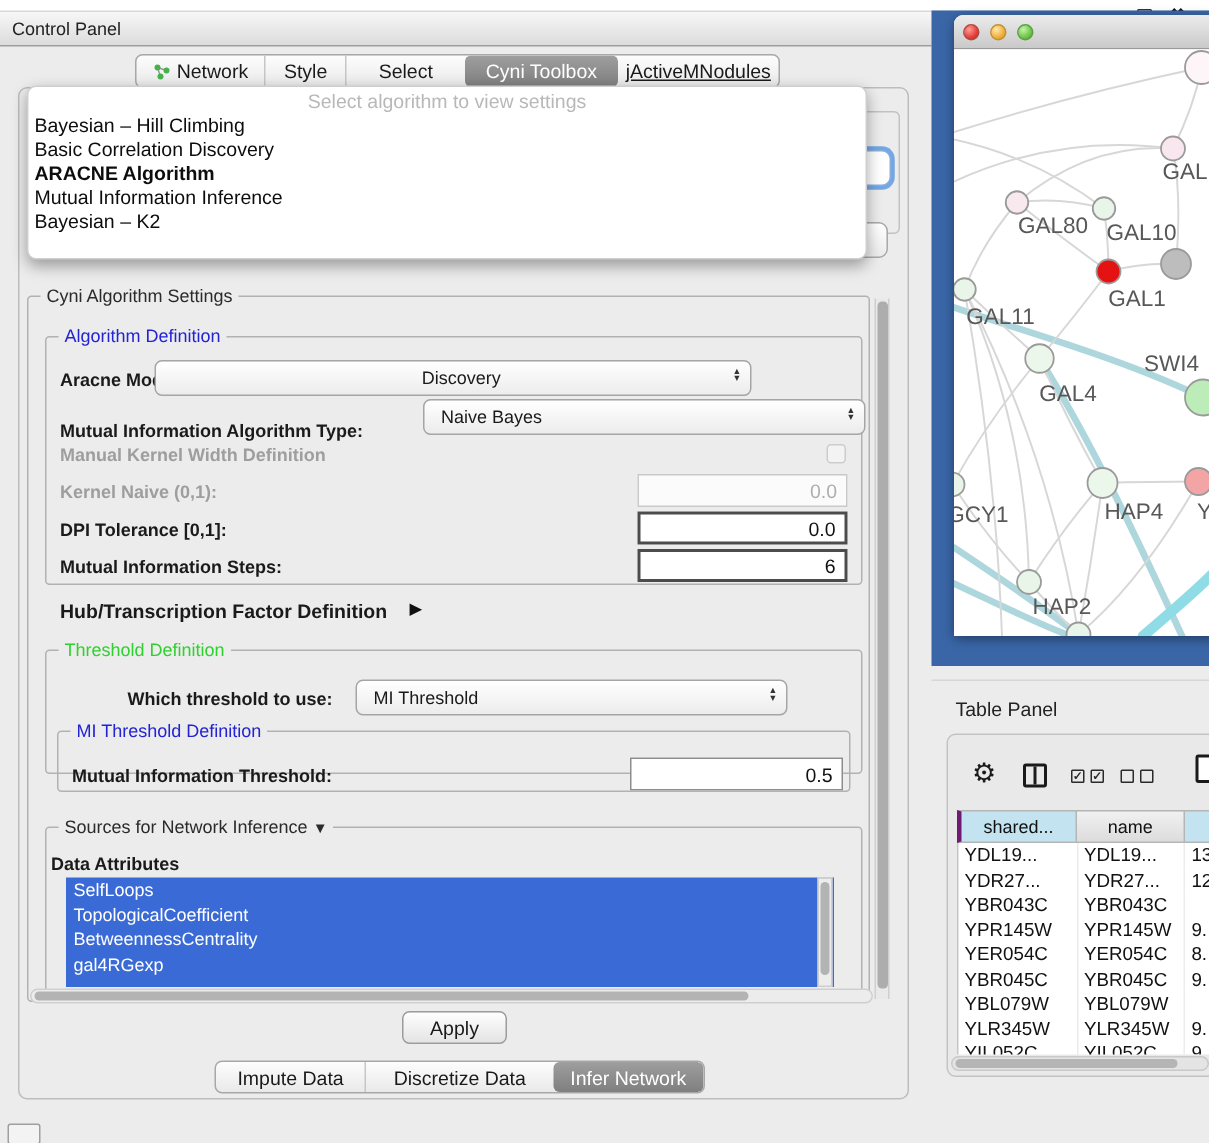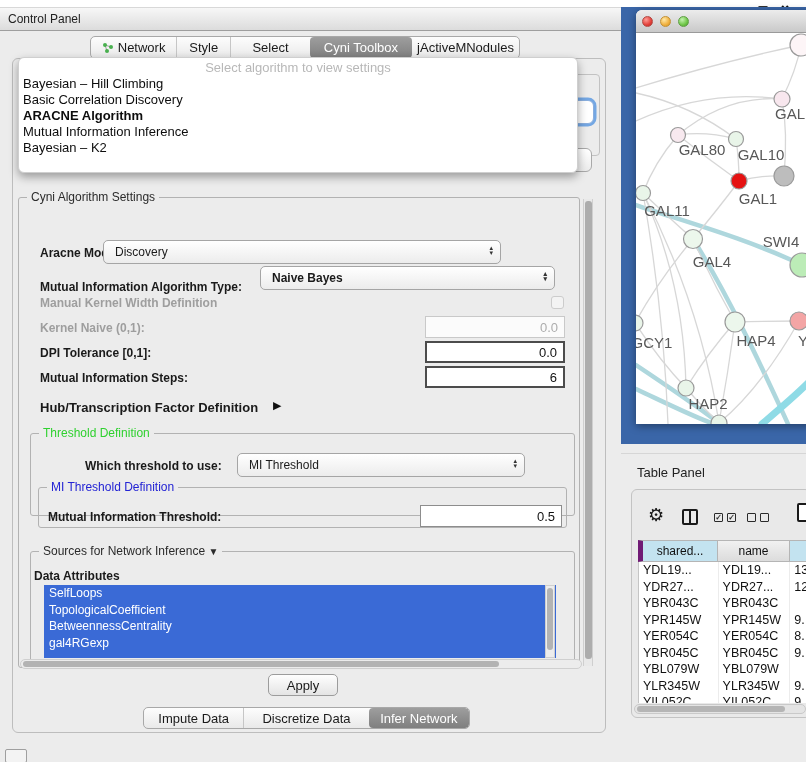--- a/index.html
+++ b/index.html
@@ -14,21 +14,21 @@
   .cp-title{margin-left:8px;color:#222;}
   .float-icon{position:absolute;right:38px;top:6px;width:10px;height:10px;border:1.6px solid #333;border-radius:1px;cursor:pointer;}
   .close-icon{position:absolute;right:16px;top:3px;font-size:12px;font-weight:bold;color:#111;cursor:pointer;}
   
   .tabbar{position:absolute;left:90px;top:36px;width:430px;height:23px;border:1px solid #a8a8a8;
     border-radius:5px;background:linear-gradient(#fdfdfd,#e9e9e9);display:flex;overflow:hidden;}
   .tab{display:flex;align-items:center;justify-content:center;font-size:13px;color:#1a1a1a;
     border-left:1px solid #c6c6c6;cursor:pointer;gap:4px;}
   .tab:first-child{border-left:none;}
   .tab.selected{background:linear-gradient(#9e9e9e,#7f7f7f);color:#fff;border-left:none;border-radius:4px;}
-  .tab.selected + .tab{border-left:none;}
+  .tab.selected + .tab{border-left:none;text-decoration:underline;}
   
   .content-panel{position:absolute;left:12px;top:58px;width:594px;height:675px;background:#ececec;
     border:1px solid #bdbdbd;border-radius:6px;}
   .group{position:absolute;border:1px solid #b2b2b2;border-radius:3px;}
   .gtitle{position:absolute;top:-8px;left:8px;background:#ececec;padding:0 4px;font-size:12px;color:#2b2b2b;white-space:nowrap;}
   .gtitle.blue{color:#2323d4;}
   .gtitle.green{color:#2fd12f;}
   .lbl{position:absolute;font-size:12px;font-weight:bold;color:#1a1a1a;white-space:nowrap;}
   .lbl.dim{color:#9e9e9e;}
   .combo{position:absolute;height:24px;border:1px solid #a5a5a5;border-radius:5px;
@@ -85,21 +85,21 @@
   .gear-icon{position:absolute;left:648px;top:504px;font-size:18px;color:#1a1a1a;cursor:pointer;}
   .split-icon{position:absolute;left:682px;top:509px;width:16px;height:16px;border:2px solid #1a1a1a;border-radius:2px;cursor:pointer;}
   .split-icon::after{content:"";position:absolute;left:5px;top:0;width:2px;height:12px;background:#1a1a1a;}
   .cbpair{position:absolute;top:513px;display:flex;gap:4px;cursor:pointer;}
   .cb{width:9px;height:9px;border:1.4px solid #2a2a2a;border-radius:1px;font-size:8px;line-height:8px;text-align:center;color:#2a2a2a;font-weight:bold;}
   .doc-icon{position:absolute;left:797px;top:503px;width:16px;height:19px;border:2px solid #1a1a1a;border-radius:2px;background:#fff;cursor:pointer;}
   .ntable{position:absolute;left:638px;top:540px;width:210px;}
   .ntable-header{display:flex;height:22px;}
   .hcell{border:1px solid #b5b5b5;border-left:none;display:flex;align-items:center;justify-content:center;
     font-size:12px;color:#111;cursor:pointer;}
-  .hcell:first-child{border-left:5px solid #701a75;}
+  .hcell:first-child{border-left:3px solid #701a75;}
   .hcell.blue{background:#c3e3f0;}
   .hcell.gray{background:linear-gradient(#f1f1f1,#dcdcdc);}
   .ntable-rows{position:relative;height:141px;overflow:hidden;background:#fff;border-left:1px solid #c5c5c5;}
   .trow{display:flex;height:16.5px;cursor:pointer;}
   .tcell{font-size:12.5px;color:#111;line-height:16.5px;padding-left:4px;white-space:nowrap;overflow:hidden;border-right:1px solid #ececec;}
   .tp-hscroll{position:absolute;left:634px;top:704px;width:172px;height:10px;background:#e4e4e4;border:1px solid #c9c9c9;border-radius:5px;}
   .tp-hthumb{position:absolute;left:2px;top:1px;width:148px;height:6px;background:#b5b5b5;border-radius:3px;}
   .bl-chip{position:absolute;left:5px;top:749px;width:22px;height:14px;border:1px solid #9f9f9f;border-radius:2px;background:#f3f3f3;cursor:pointer;}
   .neticon{width:12px;height:12px;}
 </style>
@@ -144,30 +144,33 @@
   <div class="sliver-group"></div>
   <div class="sliver-combo-focus"></div>
   <div class="sliver-control"></div>
 
   <div class="content-panel"></div>
 
   <div class="group" style="left:18px;top:197px;width:562px;height:471px;">
     <span class="gtitle">Cyni Algorithm Settings</span>
   </div>
 
+  <div class="group" style="left:30px;top:224px;width:545px;height:166px;">
+    <span class="gtitle blue">Algorithm Definition</span>
+  </div>
   <span class="lbl" style="left:40px;top:246px;">Aracne Mode:</span>
-  <div class="combo" style="left:103px;top:240px;width:398px;">
+  <div class="combo" style="left:103px;top:240px;width:398px;justify-content:center;">
     <span>Discovery</span>
     <span class="stepper">
       <span>▴</span>
         <span>▾</span>
     </span>
   </div>
   <span class="lbl" style="left:40px;top:280px;">Mutual Information Algorithm Type:</span>
-  <div class="combo" style="left:260px;top:266px;width:295px;font-weight:bold;">
+  <div class="combo" style="left:282px;top:266px;width:295px;">
     <span>Naive Bayes</span>
     <span class="stepper">
       <span>▴</span>
         <span>▾</span>
     </span>
   </div>
   <span class="lbl dim" style="left:40px;top:296px;">Manual Kernel Width Definition</span>
   <span class="checkbox" style="left:551px;top:296px;"></span>
   <span class="lbl dim" style="left:40px;top:321px;">Kernel Naive (0,1):</span>
   <div class="tfield disabled" style="left:425px;top:316px;width:140px;">

